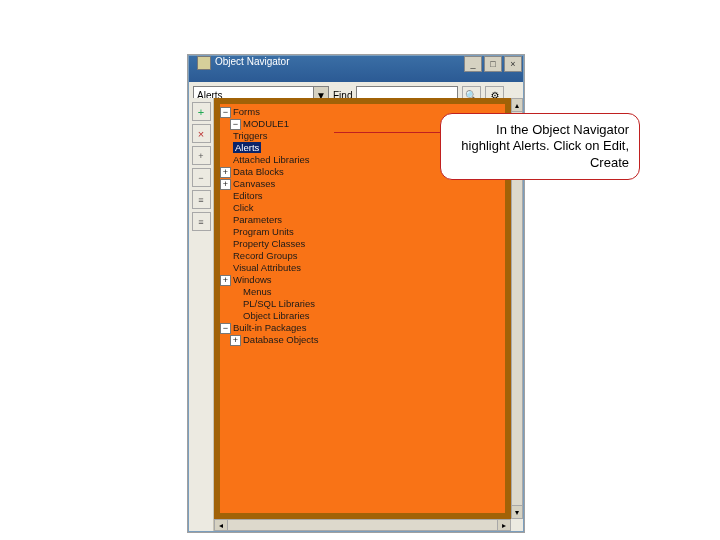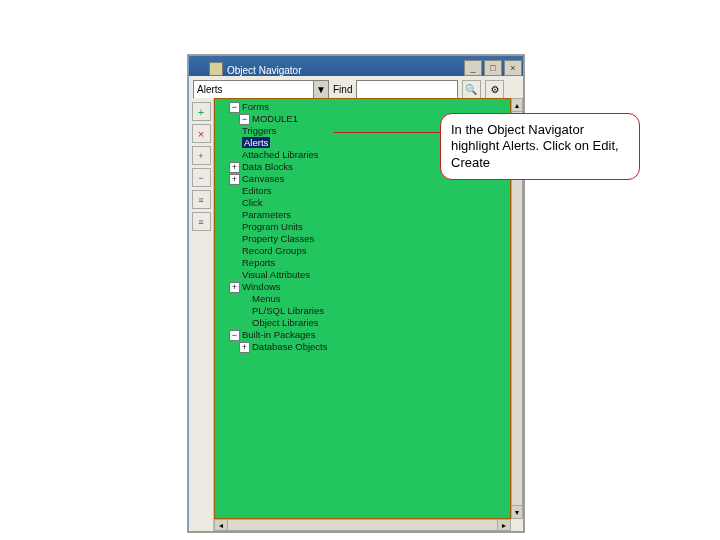--- a/index.html
+++ b/index.html
@@ -1,46 +1,46 @@
 <!DOCTYPE html>
 <html><head>
 <meta charset="utf-8">
 <style>
 html,body{margin:0;padding:0;width:720px;height:540px;background:#fff;font-family:Tahoma,Arial,sans-serif;font-size:10px;overflow:hidden}
 .win{position:absolute;left:188px;top:55px;width:334px;height:475px;border:1px solid #7b9ebd;background:#eceae1;box-shadow:0 0 0 1px #a0a0a0}
-.titlebar{height:20px;background:linear-gradient(to bottom,#3a6ea5,#2b5a94);display:flex;align-items:flex-end;color:#fff;font-size:10px;padding-left:20px}
+.titlebar{height:26px;background:linear-gradient(to bottom,#3a6ea5,#2b5a94);display:flex;align-items:flex-start;color:#fff;font-size:10px;padding-left:8px}
 .titlebar .title{flex:1}
 .winbtn{width:16px;height:14px;margin:0 1px;background:#d6d2c2;border:1px solid #888;display:flex;align-items:center;justify-content:center;color:#333;font-size:9px;line-height:1}
 .sys-icon{width:12px;height:12px;background:#d6cf9a;border:1px solid #777;margin-right:4px}
 .toolbar{height:22px;display:flex;align-items:center;padding:2px 4px;gap:4px;background:#eceae1;border-bottom:1px solid #c4c0b0}
 .combo{height:17px;width:128px;background:#fff;border:1px solid #808080;display:flex;align-items:center;padding:0 3px;font-size:10px;position:relative}
 .combo .arrow{position:absolute;right:0;top:0;bottom:0;width:14px;background:#d6d2c2;border-left:1px solid #808080;display:flex;align-items:center;justify-content:center}
 .lbl{font-size:10px}
 .find-input{height:17px;width:100px;background:#fff;border:1px solid #808080}
 .tbtn{width:17px;height:17px;background:#eceae1;border:1px solid #a8a8a8;display:flex;align-items:center;justify-content:center;font-size:10px}
 .body{position:absolute;top:42px;left:0;right:0;bottom:0;display:flex}
 .sidebar{width:24px;background:#eceae1;border-right:1px solid #c8c4b4;display:flex;flex-direction:column;align-items:center;gap:3px;padding-top:4px}
 .sbtn{width:17px;height:17px;border:1px solid #a8a8a8;background:#eceae1;display:flex;align-items:center;justify-content:center;font-size:11px;color:#2a5}
 .sbtn.red{color:#b33}
 .sbtn.gray{color:#555;font-size:9px}
 .tree-wrap{flex:1;position:relative}
-.tree{position:absolute;top:0;left:0;right:12px;bottom:12px;background:#22c55e;border:1px solid #a16207;overflow:hidden;padding:2px 14px;font-size:9.5px;color:#1a1a1a;line-height:12px}
+.tree{position:absolute;top:0;left:0;right:12px;bottom:12px;background:#f97316;border:6px solid #a16207;overflow:hidden;padding:2px 0;font-size:9.5px;color:#1a1a1a;line-height:12px}
 .node{white-space:nowrap}
 .node .tw{display:inline-block;width:9px;height:9px;border:1px solid #777;background:#fff;text-align:center;line-height:8px;font-size:9px;margin-right:2px;vertical-align:middle}
 .node.l0{margin-left:0}
 .node.l1{margin-left:10px}
 .node.l2{}
 .hl{background:#0a246a;color:#fff;padding:0 2px}
 .vscroll{position:absolute;top:0;right:0;width:12px;bottom:12px;background:#ddd9cc;border:1px solid #a8a8a8;box-sizing:border-box}
 .vscroll .btn{height:12px;background:#d6d2c2;border-bottom:1px solid #a8a8a8;display:flex;align-items:center;justify-content:center;font-size:8px}
 .vscroll .btn.bot{position:absolute;bottom:0;left:0;right:0;border-top:1px solid #a8a8a8;border-bottom:none}
 .hscroll{position:absolute;left:0;right:12px;bottom:0;height:12px;background:#ddd9cc;border:1px solid #a8a8a8;box-sizing:border-box;display:flex;justify-content:space-between}
 .hscroll .btn{width:12px;background:#d6d2c2;border-right:1px solid #a8a8a8;display:flex;align-items:center;justify-content:center;font-size:8px}
 .hscroll .btn.r{border-left:1px solid #a8a8a8;border-right:none}
-.callout{position:absolute;left:440px;top:113px;width:178px;padding:8px 10px;background:#fff;border:1px solid #c02020;border-radius:12px;font-size:13px;font-family:Arial;text-align:left;color:#000;line-height:1.25}
+.callout{position:absolute;left:440px;top:113px;width:178px;padding:8px 10px;background:#fff;border:1px solid #c02020;border-radius:12px;font-size:13px;font-family:Arial;text-align:right;color:#000;line-height:1.25}
 .callout-line{position:absolute;left:334px;top:132px;width:108px;height:1px;background:#c02020}
 </style>
 </head>
 <body>
 
 <div class="win">
   <div class="titlebar">
     <span class="sys-icon"></span>
     <span class="title">Object Navigator</span>
     <span class="winbtn">_</span>
@@ -76,21 +76,20 @@
           <div class="node l2"><span style="display: inline-block; width: 13px;"></span><span class="hl">Alerts</span></div>
           <div class="node l2"><span style="display: inline-block; width: 13px;"></span><span>Attached Libraries</span></div>
           <div class="node l2"><span class="tw">+</span><span>Data Blocks</span></div>
           <div class="node l2"><span class="tw">+</span><span>Canvases</span></div>
           <div class="node l2"><span style="display: inline-block; width: 13px;"></span><span>Editors</span></div>
           <div class="node l2"><span style="display: inline-block; width: 13px;"></span><span>Click</span></div>
           <div class="node l2"><span style="display: inline-block; width: 13px;"></span><span>Parameters</span></div>
           <div class="node l2"><span style="display: inline-block; width: 13px;"></span><span>Program Units</span></div>
           <div class="node l2"><span style="display: inline-block; width: 13px;"></span><span>Property Classes</span></div>
           <div class="node l2"><span style="display: inline-block; width: 13px;"></span><span>Record Groups</span></div>
-          <div class="node l2"><span style="display: inline-block; width: 13px;"></span><span>Reports</span></div>
           <div class="node l2"><span style="display: inline-block; width: 13px;"></span><span>Visual Attributes</span></div>
           <div class="node l2"><span class="tw">+</span><span>Windows</span></div>
           <div class="node l1"><span style="display: inline-block; width: 13px;"></span><span>Menus</span></div>
           <div class="node l1"><span style="display: inline-block; width: 13px;"></span><span>PL/SQL Libraries</span></div>
           <div class="node l1"><span style="display: inline-block; width: 13px;"></span><span>Object Libraries</span></div>
           <div class="node l0"><span class="tw">−</span><span>Built-in Packages</span></div>
           <div class="node l1"><span class="tw">+</span><span>Database Objects</span></div>
         </div>
       <div class="vscroll">
         <div class="btn">▴</div>

